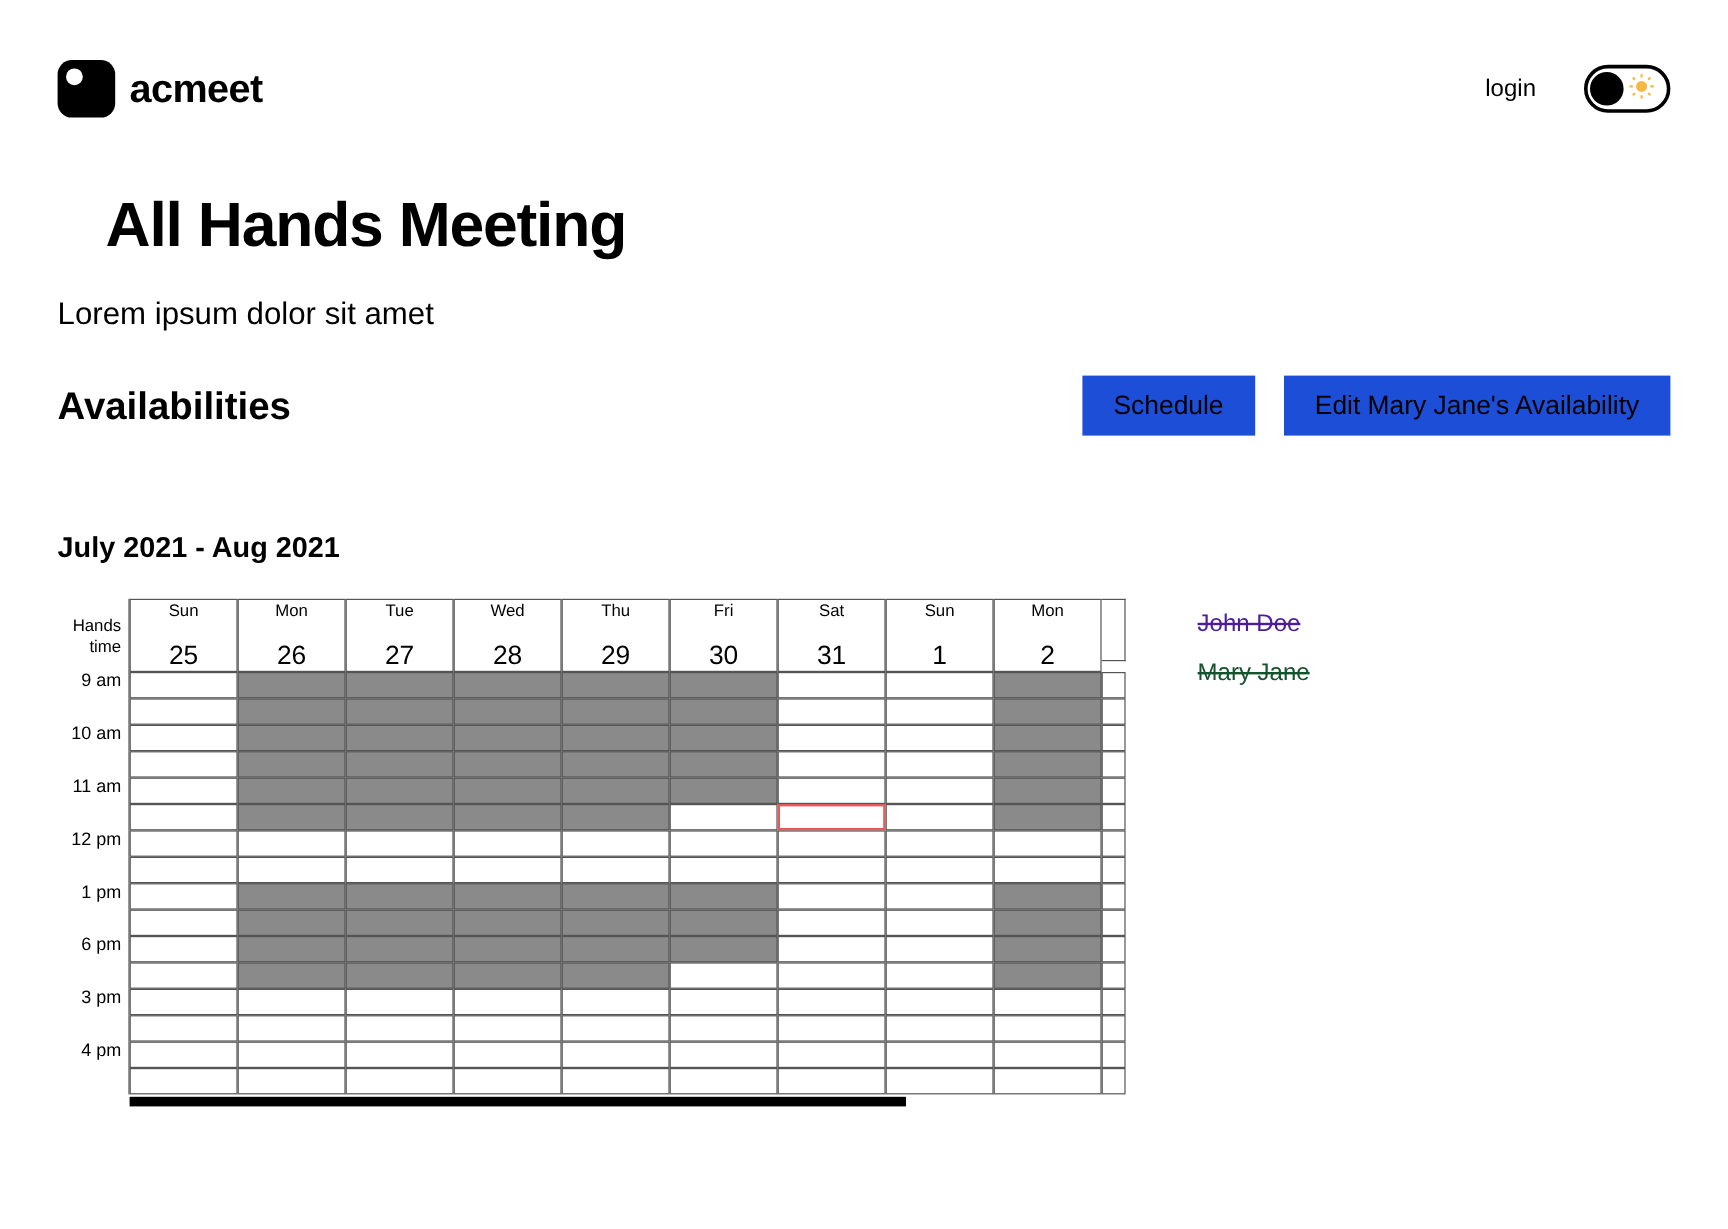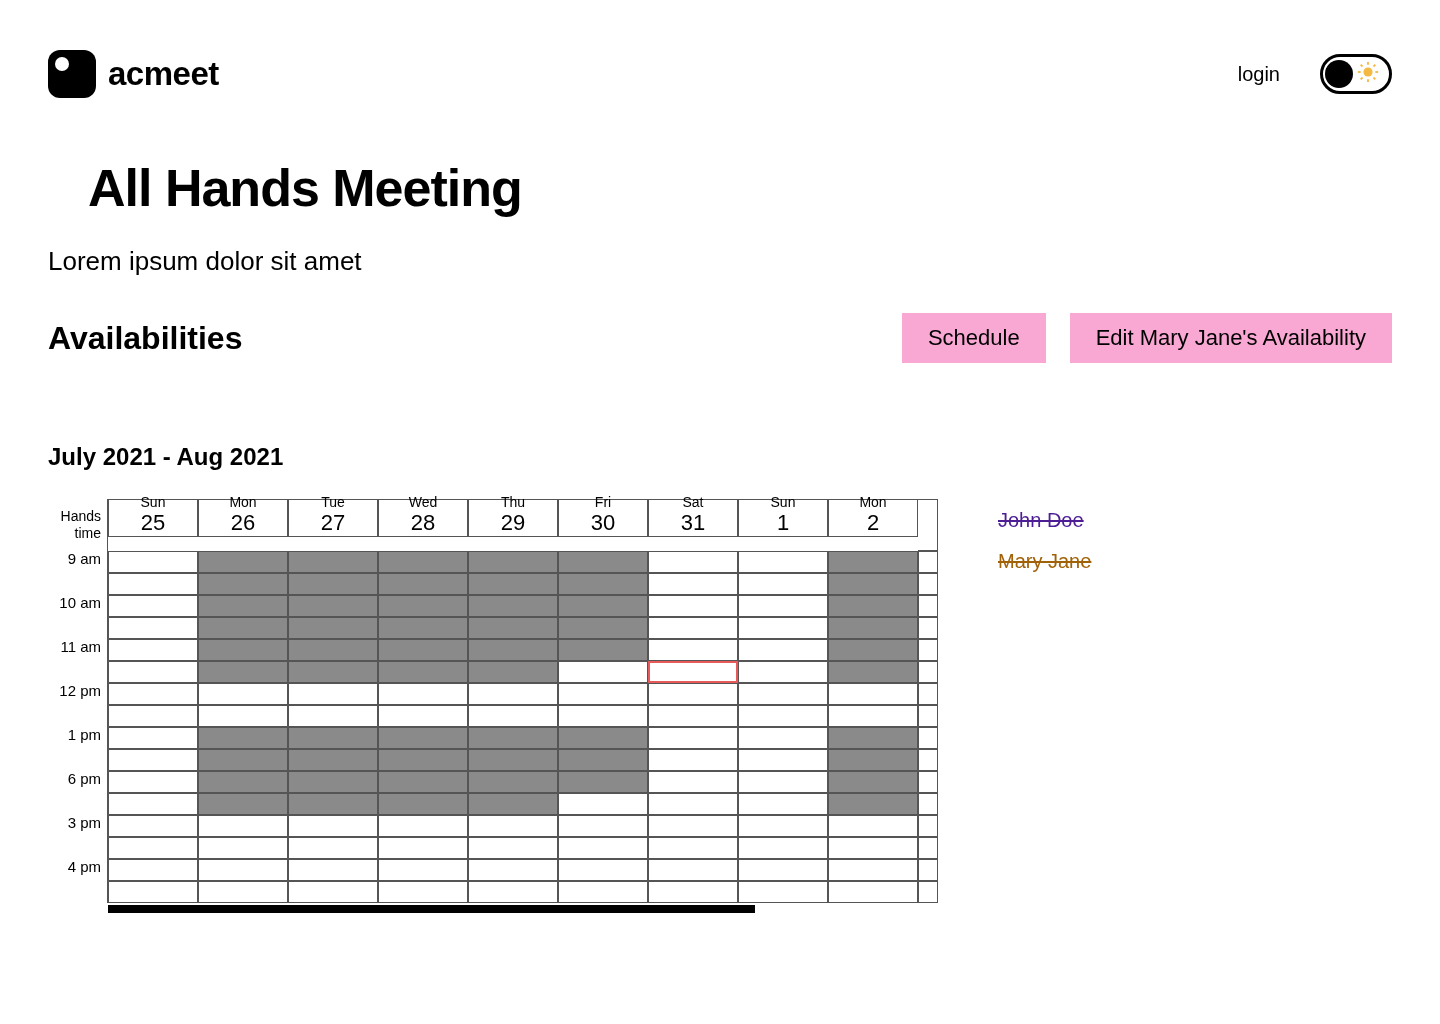--- a/index.html
+++ b/index.html
@@ -67,21 +67,21 @@
   .subtitle { font-size: 26px; font-weight: 400; margin-bottom: 36px; }
   .section-row {
     display: flex;
     align-items: center;
     justify-content: space-between;
     margin-bottom: 80px;
   }
   .section-title { font-size: 32px; font-weight: 800; }
   .actions { display: flex; gap: 24px; }
   .btn {
-    background: #f9a8d4;
+    background: #1d4ed8;
     border: none;
     font-size: 22px;
     padding: 12px 26px;
     cursor: pointer;
     font-family: inherit;
   }
   .date-range { font-size: 24px; font-weight: 700; margin-bottom: 28px; }
   .main-columns { display: flex; gap: 60px; align-items: flex-start; }
   .grid-wrap { flex: 0 0 auto; position: relative; }
   
@@ -105,26 +105,26 @@
     justify-content: flex-end;
   }
   .local-time-header {
     font-size: 14px;
     text-align: right;
     padding-right: 6px;
     line-height: 1.2;
     display:flex; flex-direction:column; justify-content:center; align-items:flex-end;
   }
   .day-header {
-    height: 38px;
+    height: 61px;
     border: 1px solid #555;
     display: flex;
     flex-direction: column;
     align-items: center;
-    justify-content: flex-end;
+    justify-content: space-between;
     font-size: 16px;
   }
   .day-header .dow { font-size: 14px; }
   .day-header .dom { font-size: 22px; }
   .header-stub { height: 52px; border:1px solid #555; border-left:none; }
   .stub-right { border:1px solid #555; height:22px; }
   .filled { background: #8a8a8a; }
   .highlight { border: 2px solid #e85a5a; }
   
   .scrollbar-track {
@@ -138,21 +138,21 @@
     position: absolute;
     left: 0;
     width: 78%;
     height: 8px;
     background: #000;
   }
   .responders-panel { flex: 1; padding-top: 10px; }
   .responders-title { font-size: 24px; font-weight: 800; margin-bottom: 28px; }
   .responder { font-size: 20px; margin-bottom: 18px; cursor: pointer; }
   .strike-gray { text-decoration: line-through; color: #4c1d95; }
-  .strike-pink { text-decoration: line-through; color: #a16207; }
+  .strike-pink { text-decoration: line-through; color: #14532d; }
   .sun-icon svg { width: 22px; height: 22px; }
 </style>
 </head>
 <body>
 
 <div class="header-row">
   <div class="brand">
     <div class="brand-logo"></div>
     <div class="brand-name">acmeet</div>
   </div>

